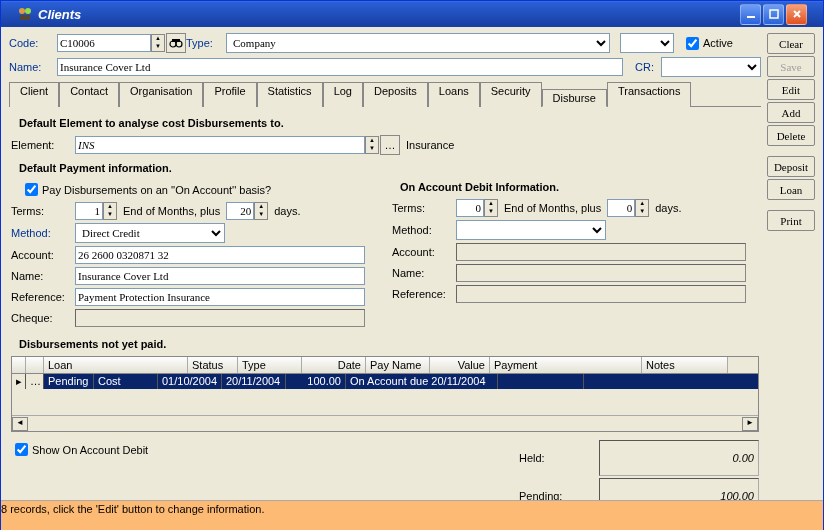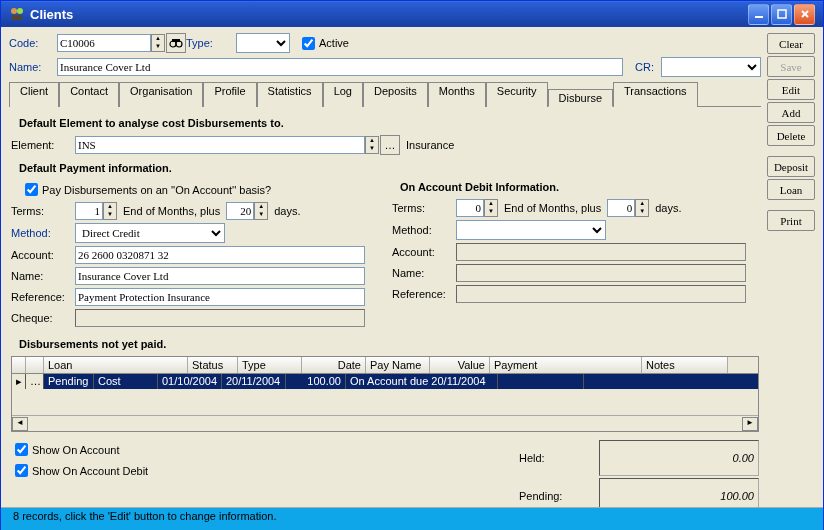--- a/index.html
+++ b/index.html
@@ -11,24 +11,25 @@
     width: 824px;
     height: 530px;
     overflow: hidden;
     border: 1px solid #0831D9;
   }
   .titlebar {
     height: 26px;
     background: linear-gradient(to bottom, #3B77E3 0%, #2A5FD6 5%, #1941A5 90%, #1941A5 100%);
     display: flex;
     align-items: center;
-    padding: 0 8px;
+    padding: 0 16px;
     color: white;
     font-weight: bold;
     font-size: 13px;
+    font-style: italic;
   }
   .titlebar .appicon {
     width: 16px; height: 16px;
     margin-right: 5px;
     display:inline-block;
   }
   .titlebar .title { flex: 1; }
   .winbtn {
     width: 21px; height: 21px;
     margin-left: 2px;
@@ -170,24 +171,24 @@
   .bottomfilters .bf-right { width: 270px; }
   .bottomfilters .bfrow { display:flex; align-items:center; margin:2px 0;}
   .bf-right .bfrow { justify-content:flex-end; }
   .bf-right .blabel { width:80px; text-align:left; }
   .bf-right .bval { width:160px; border:1px inset #AAA; background:#ECE9D8; text-align:right; padding:17px 4px; height:22px; display:flex; align-items:center; justify-content:flex-end;font-style:italic;}
   .bf-right .bval.bold { font-weight:bold; }
 
   .statusbar {
     position: absolute;
     bottom: 0; left: 1px; right: 1px;
-    height: 23px;
+    height: 30px;
     border-top: 1px solid #AAA;
-    background: #0ea5e9;
-    padding: 2px 12px;
+    background: #fdba74;
+    padding: 2px 0;
     font-size: 11px;
   }
 
   .col-marker {width:14px;}
   .col-dots{width:18px;}
   .col-loan{width:144px;}
   .col-status{width:50px;}
   .col-type{width:64px;}
   .col-date{width:64px; text-align:right;}
   .col-paydate{width:64px;}
@@ -235,20 +236,23 @@
           <span>▼</span>
         </span>
       <span class="iconbtn">
         <svg width="14" height="12">
             <circle cx="4" cy="7" r="3" fill="none" stroke="#000" stroke-width="1.2"></circle>
             <circle cx="10" cy="7" r="3" fill="none" stroke="#000" stroke-width="1.2"></circle>
             <rect x="3" y="2" width="8" height="3" fill="#000"></rect>
           </svg>
       </span>
       <span class="lbl" style="width:40px;margin-left:0">Type:</span>
+      <select style="width:384px">
+        <option>Company</option>
+      </select>
       <select style="width:54px;margin-left:10px"><option></option></select>
       <label style="margin-left:8px;display:flex;align-items:center">
         <input type="checkbox" class="cb" checked="" style="">
         <span>Active</span>
       </label>
     </div>
     <div class="row">
       <span class="lbl">Name:</span>
       <input type="text" style="width: 566px;" value="Insurance Cover Ltd">
       <span class="lbl" style="width:26px;margin-left:12px">CR:</span>
@@ -256,31 +260,31 @@
     </div>
 
     <div class="tabstrip">
       <div class="tab">Client</div>
       <div class="tab">Contact</div>
       <div class="tab">Organisation</div>
       <div class="tab">Profile</div>
       <div class="tab">Statistics</div>
       <div class="tab">Log</div>
       <div class="tab">Deposits</div>
-      <div class="tab">Months</div>
+      <div class="tab">Loans</div>
       <div class="tab">Security</div>
       <div class="tab active">Disburse</div>
       <div class="tab">Transactions</div>
     </div>
 
     <div class="tabbody">
       <div class="section-head">Default Element to analyse cost Disbursements to.</div>
       <div class="fieldrow">
         <span class="flabel black">Element:</span>
-        <input type="text" style="width: 64px;" value="INS">
+        <input type="text" style="width: 64px; font-style: italic;" value="INS">
         <span class="spinbtn">
             <span>▲</span>
             <span>▼</span>
           </span>
         <span class="iconbtn">…</span>
         <span style="margin-left:6px">Insurance</span>
       </div>
 
       <div class="twocol">
         <div>
@@ -392,24 +396,20 @@
           <div class="sbtn">◄</div>
           <div style="flex:1"></div>
           <div class="sbtn">►</div>
         </div>
       </div>
 
       <div class="bottomfilters">
         <div class="bf-left">
           <div class="bfrow">
               <input type="checkbox" class="cb" checked="" style="">
-              <span>Show On Account</span>
-            </div>
-          <div class="bfrow">
-              <input type="checkbox" class="cb" checked="" style="">
               <span>Show On Account Debit</span>
             </div>
         </div>
         <div class="bf-right">
           <div class="bfrow">
               <span class="blabel">Held:</span>
               <span class="bval">0.00</span>
             </div>
           <div class="bfrow">
               <span class="blabel">Pending:</span>

